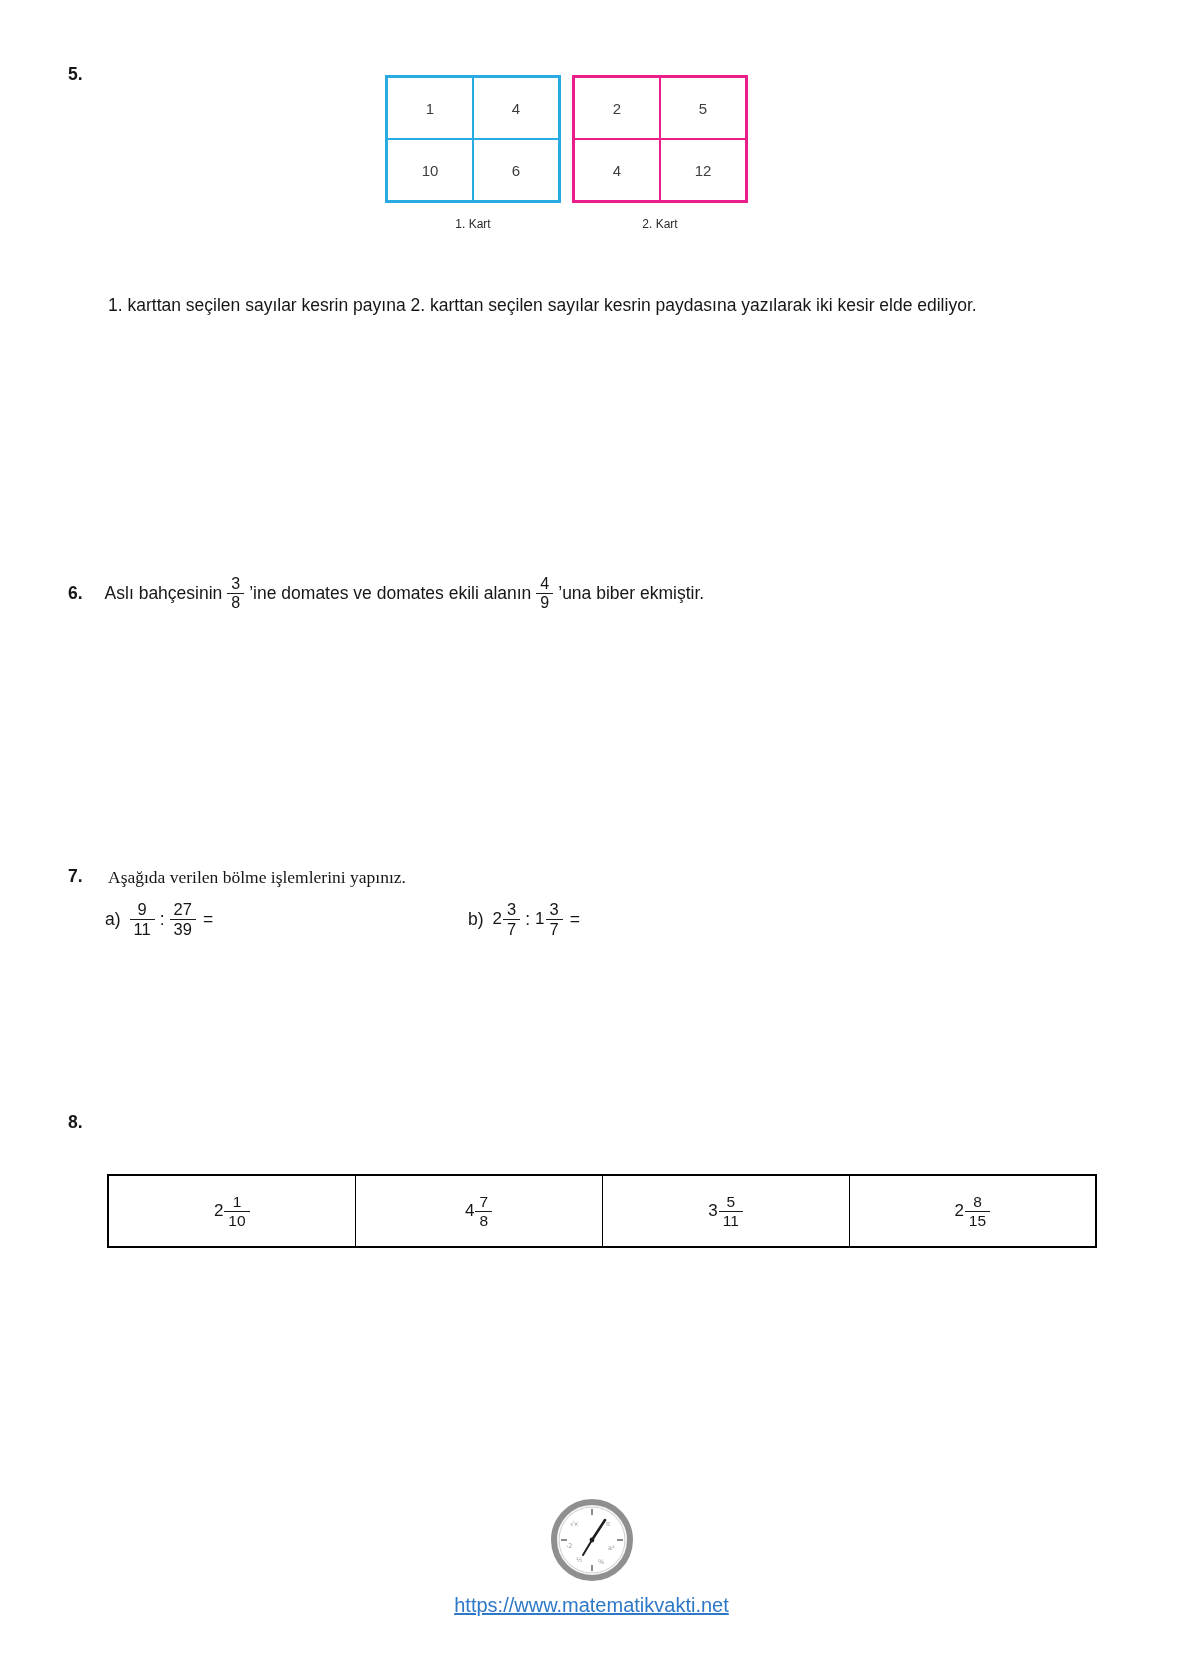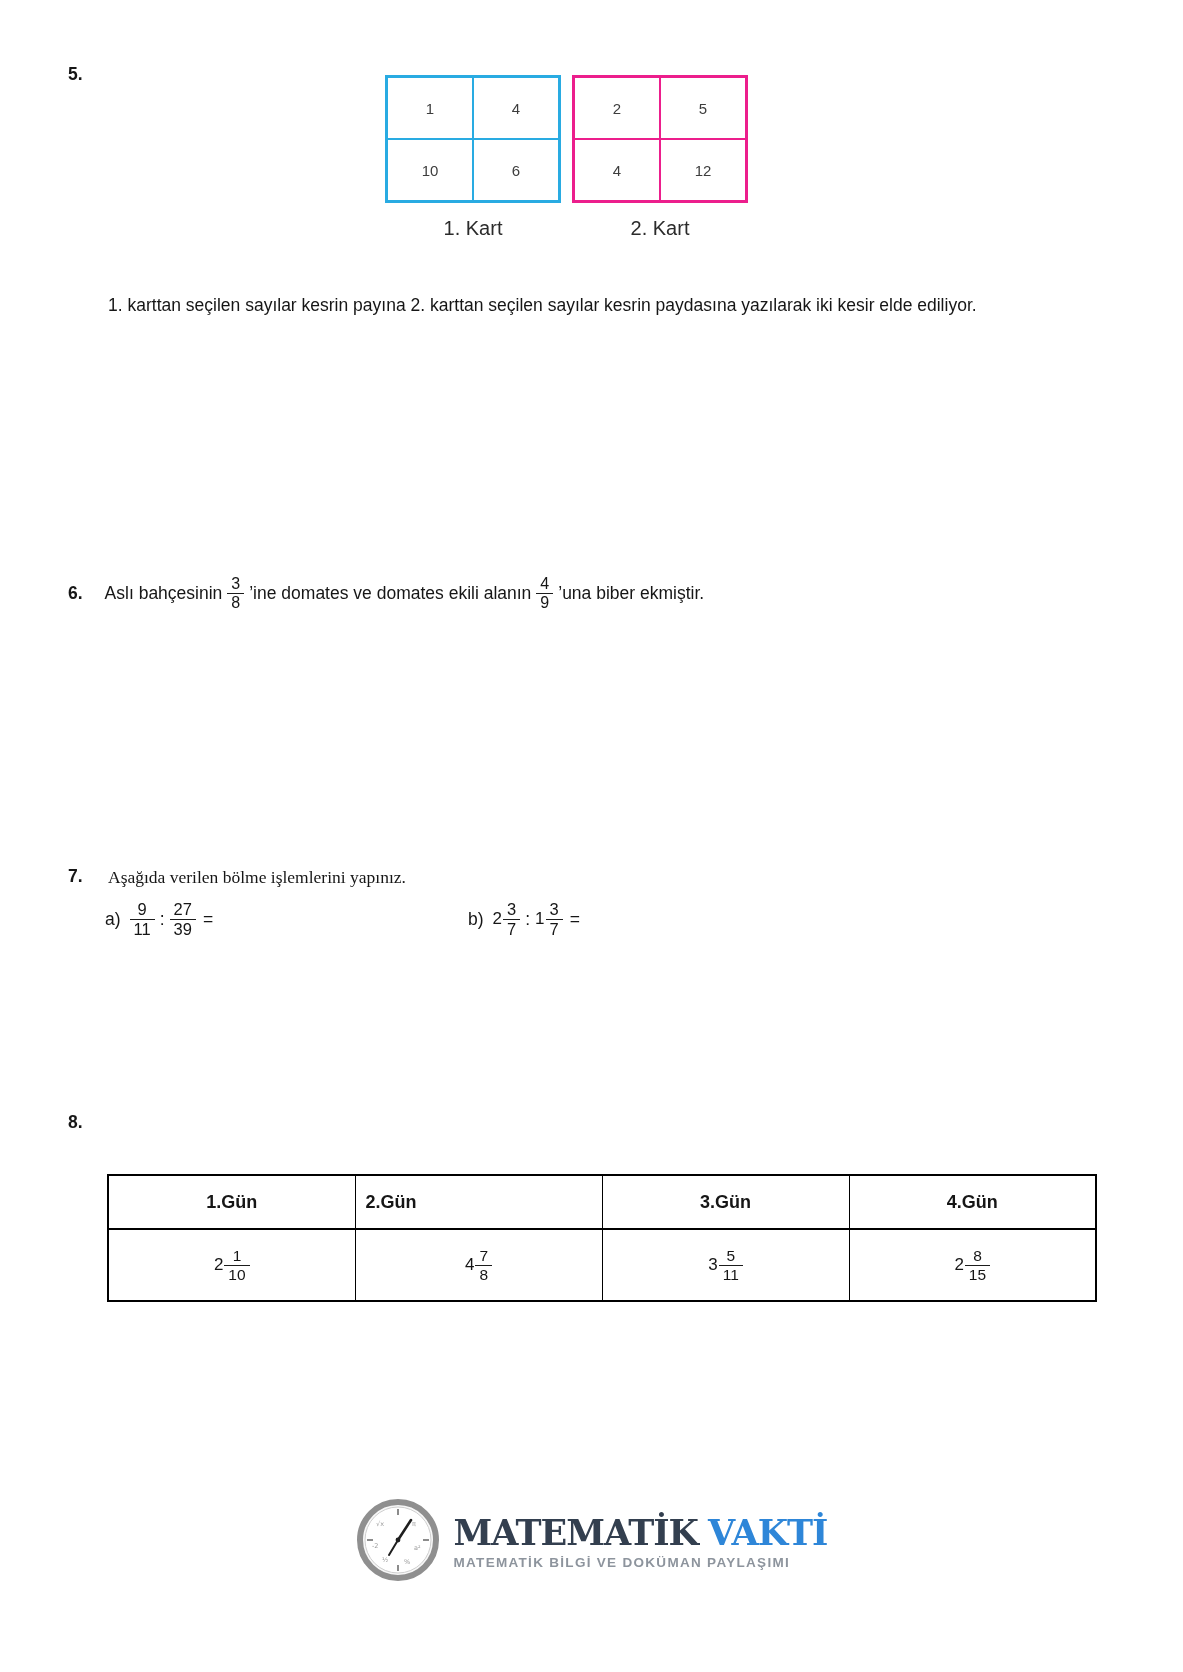--- a/index.html
+++ b/index.html
@@ -20,21 +20,21 @@
   .card {
     display:grid; grid-template-columns:1fr 1fr; grid-template-rows:1fr 1fr;
     width:172px; height:124px; border:2px solid var(--card-color,#29ABE2);
     background:#fff;
   }
   .card-cell {
     border:1px solid var(--card-color,#29ABE2);
     display:flex; align-items:center; justify-content:center;
     font-size:15px; color:#3d3d3d;
   }
-  .card-label { margin-top:14px; font-size:20px; color:#2b2b2b; }
+  .card-label { margin-top:14px; font-size:12px; color:#2b2b2b; }
 
   
   .frac { display:inline-flex; flex-direction:column; align-items:center;
           line-height:1.15; font-size:16px; color:#161616; }
   .frac .den { border-top:1.6px solid #1c1c1c; }
   .frac span { padding:0 4px; }
   .inline-row { display:flex; align-items:center; white-space:pre; font-size:17.5px; }
   .inline-row .frac { margin:0 5px; }
   .expr { display:flex; align-items:center; white-space:pre; font-size:17.5px; }
   .expr .frac { font-size:16.5px; }
@@ -146,26 +146,20 @@
         <span class="den">7</span>
       </span>
     </span>
     <span class="eq">=</span>
   </div>
 
   <div class="abs qnum" style="left:68px; top:1112px;">8.</div>
 
   <table class="walk">
     <tbody>
-      <tr>
-        <th>1.Gün</th>
-        <th class="left">2.Gün</th>
-        <th>3.Gün</th>
-        <th>4.Gün</th>
-      </tr>
       <tr>
         <td>
           <span class="mixed">
               <span class="whole">2</span>
               <span class="frac">
                 <span class="num">1</span>
                 <span class="den">10</span>
               </span>
             </span>
         </td>
@@ -218,22 +212,19 @@
           <text x="16" y="50">-2</text>
           <text x="58" y="52">a²</text>
           <text x="26" y="64">½</text>
           <text x="48" y="66">%</text>
         </g>
         <line x1="42" y1="42" x2="55" y2="22" stroke="#1f1f1f" stroke-width="2.6" stroke-linecap="round"></line>
         <line x1="42" y1="42" x2="33" y2="57" stroke="#1f1f1f" stroke-width="2" stroke-linecap="round"></line>
         <circle cx="42" cy="42" r="2.4" fill="#1f1f1f"></circle>
       </svg>
     </span>
-    <span>
-      <span class="brand-line" style="display:block;">
-        <span class="primary" style="color: rgb(51, 63, 79);">MATEMATİK</span><span style="color: rgb(46, 134, 216);">VAKTİ</span>
-      </span>
-      <span class="tagline" style="display: block; color: rgb(141, 148, 157);">MATEMATİK BİLGİ VE DOKÜMAN PAYLAŞIMI</span>
-    </span>
-  </div>
-
+  </div>
+
+  <div class="abs site-link-wrap">
+    <a href="#" class="site-link" style="color: rgb(46, 120, 200);">https://www.matematikvakti.net</a>
+  </div>
 
 </div>
 
 </body></html>

